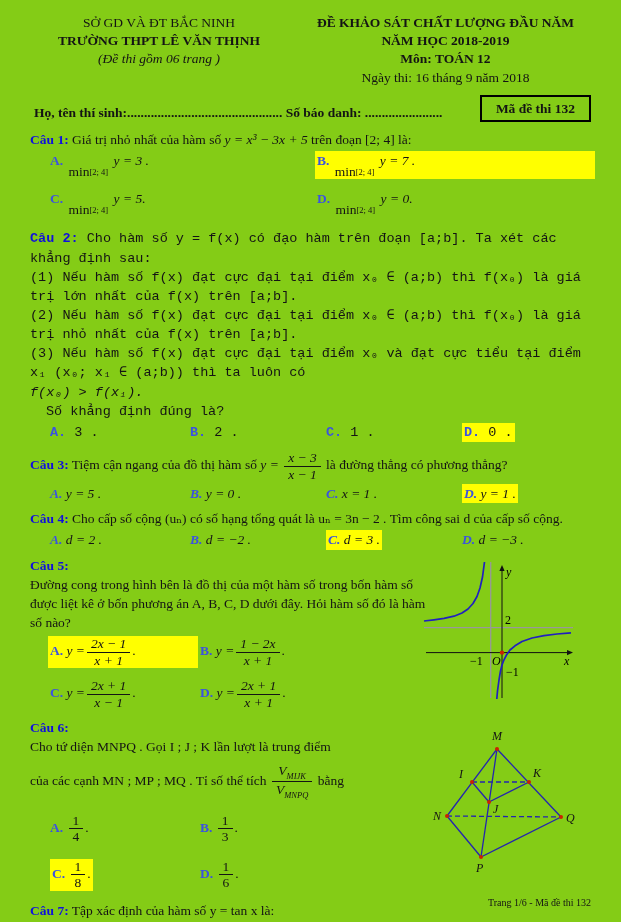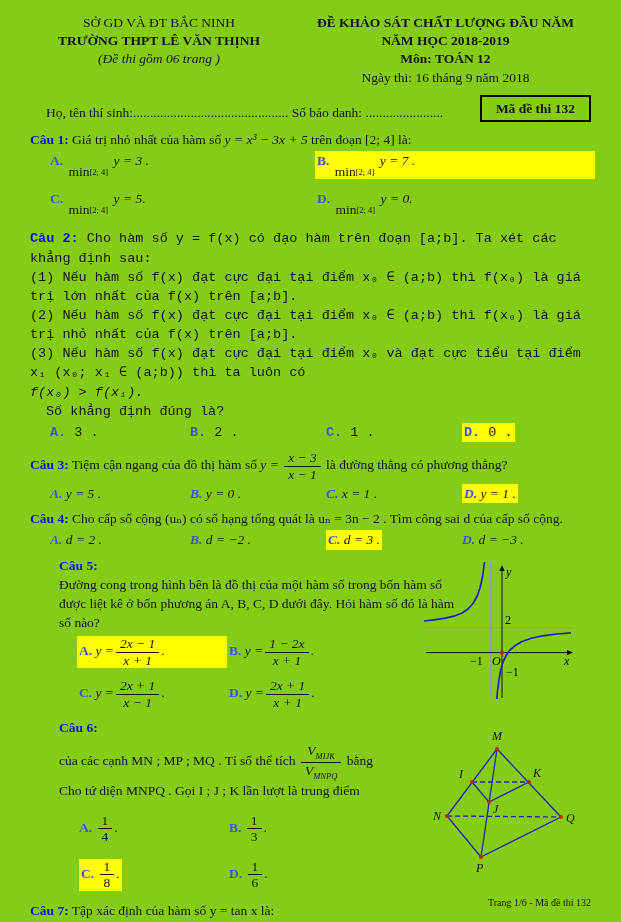--- a/index.html
+++ b/index.html
@@ -9,21 +9,21 @@
         line-height:1.42;}
   
   .hdr{display:flex;}
   .hdr-left{width:258px;text-align:center;line-height:1.35;}
   .hdr-right{flex:1;text-align:center;line-height:1.35;margin-left:8px;}
   .b{font-weight:bold;}
   .i{font-style:italic;}
   .m{font-style:italic;}
   
   .cand{position:relative;margin-top:8px;height:30px;}
-  .cand-text{position:absolute;left:16px;top:8px;white-space:nowrap;}
+  .cand-text{position:absolute;left:4px;top:8px;white-space:nowrap;font-weight:bold;}
   .code-box{position:absolute;right:4px;top:0;border:2px solid #000;padding:2px 14px;font-weight:bold;}
   
   .q{margin-top:5px;}
   .qlabel{color:#1010dd;font-weight:bold;}
   .letter{color:#3b53e0;font-weight:bold;}
   .hl{background:#ffff00;}
   .opt{display:inline-block;padding:0 2px;}
   .opts4{display:grid;grid-template-columns:140px 136px 136px 1fr;padding-left:18px;margin-top:2px;}
   .opts2{display:grid;grid-template-columns:267px 1fr;padding-left:18px;margin-top:2px;}
   .opts2f{display:grid;grid-template-columns:150px 1fr;padding-left:18px;margin-top:4px;row-gap:10px;}
@@ -31,21 +31,21 @@
   .frac{display:inline-flex;flex-direction:column;text-align:center;vertical-align:middle;
         line-height:1.15;margin:0 2px;}
   .frac .fn{border-bottom:1px solid #141414;padding:0 4px;}
   .frac .fd{padding:0 4px;}
   .minstack{display:inline-flex;align-items:center;line-height:1.05;
         vertical-align:-11px;margin:0 2px;}
   .minstack .msub{font-size:8.5px;}
   .indent{padding-left:16px;}
   .brc{display:inline-block;transform:scaleY(1.9);font-size:14px;vertical-align:-1px;padding:0 1px;font-weight:400;}
   .brc-tall{transform:scaleY(2.7);}
-  .q5wrap,.q6wrap{position:relative;margin-left:29px;}
+  .q5wrap,.q6wrap{position:relative;}
   .q5left{width:402px;}
   .q6left{width:392px;}
   .q5fig{position:absolute;right:18px;top:4px;}
   .q6fig{position:absolute;right:14px;top:2px;}
   .footer{position:absolute;right:30px;bottom:12px;font-size:10px;}
   sub{font-size:8.5px;}
   svg text{font-family:"Liberation Serif","DejaVu Serif",serif;}
 </style>
 </head>
 <body>
@@ -188,29 +188,29 @@
         <text x="48" y="105" font-size="12">−1</text>
         <text x="70" y="105" font-size="12" font-style="italic">O</text>
         <text x="84" y="116" font-size="12">−1</text>
       </svg>
     </div>
   </div>
 
   <div class="q q6wrap" style="margin-top:8px;">
     <div class="qlabel">Câu 6:</div>
     <div class="q6left">
+      <div>Cho tứ diện MNPQ . Gọi I ; J ; K  lần lượt là trung điểm</div>
       <div style="margin-top:6px;">
         <span>của các cạnh MN ; MP ; MQ . Tỉ số thể tích</span>
         <span class="frac">
             <span class="fn"><span class="m">V</span><sub class="m">MIJK</sub></span>
             <span class="fd"><span class="m">V</span><sub class="m">MNPQ</sub></span>
           </span>
         <span>bằng</span>
       </div>
-      <div>Cho tứ diện MNPQ . Gọi I ; J ; K  lần lượt là trung điểm</div>
     </div>
     <div class="q6left opts2f" style="margin-top:12px;row-gap:14px;">
       <span class="opt"><span class="letter">A.</span> <span class="frac">
             <span class="fn">1</span>
             <span class="fd">4</span>
           </span><span>.</span></span>
       <span class="opt"><span class="letter">B.</span> <span class="frac">
             <span class="fn">1</span>
             <span class="fd">3</span>
           </span><span>.</span></span>

